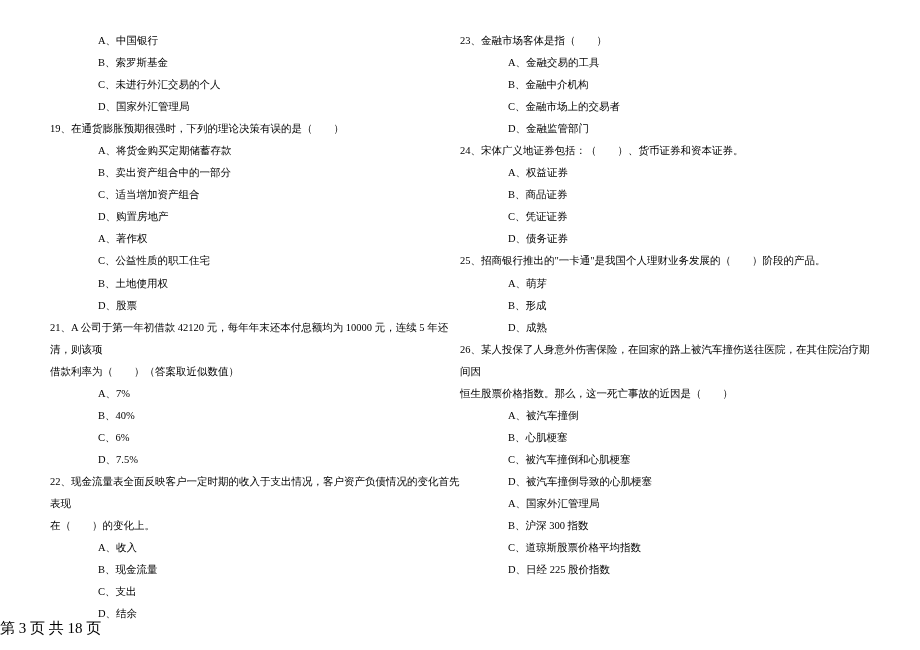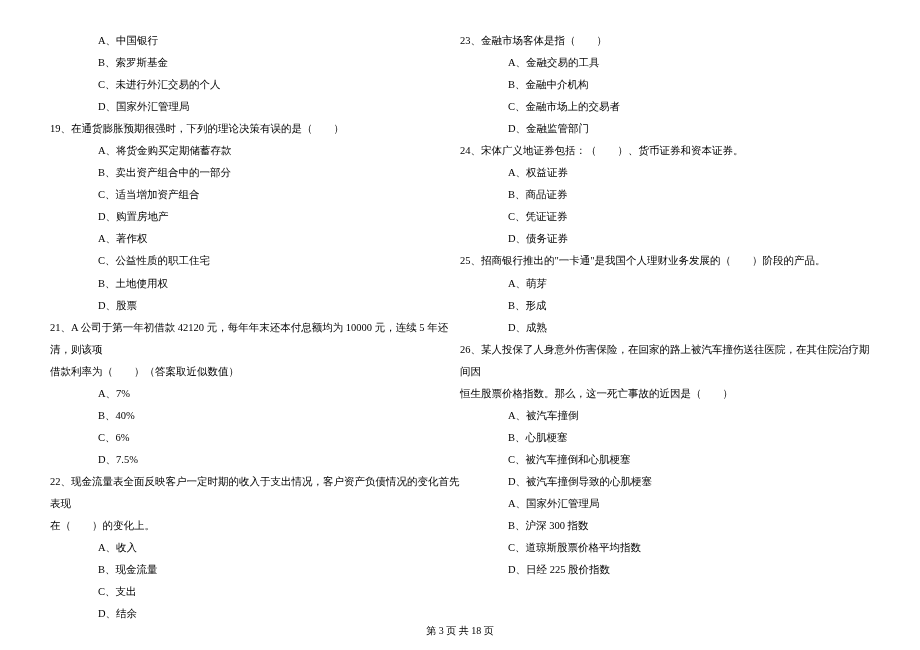--- a/index.html
+++ b/index.html
@@ -24,22 +24,21 @@
       padding-left: 48px;
     }
     .question {
       padding-left: 0;
     }
     .footer {
       position: absolute;
       bottom: 12px;
       left: 0;
       right: 0;
-      text-align: center;
-      font-size: 10px;
+      font-size: 15px;
     }
   </style>
 </head>
 <body>
 
 <div class="columns">
   <div class="col">
     <div class="option">A、中国银行</div>
     <div class="option">B、索罗斯基金</div>
     <div class="option">C、未进行外汇交易的个人</div>

